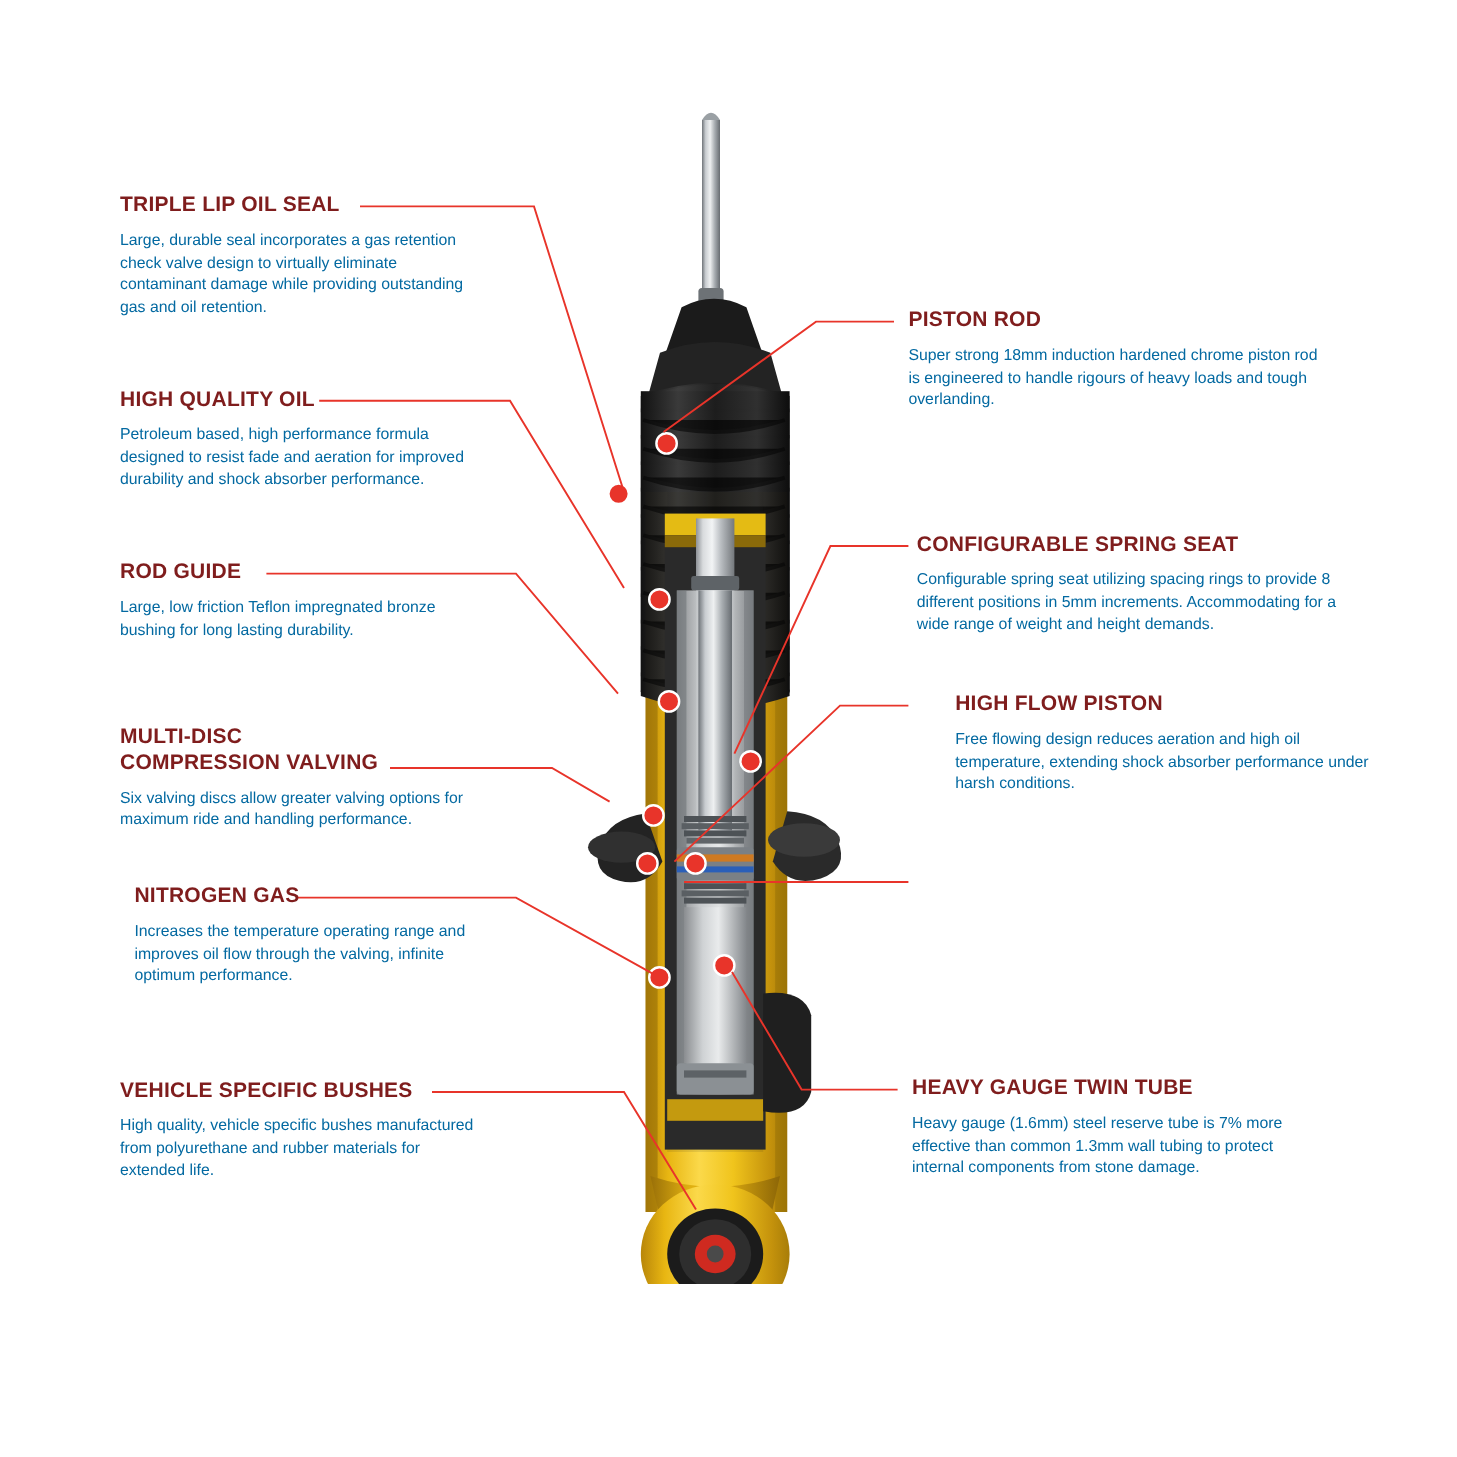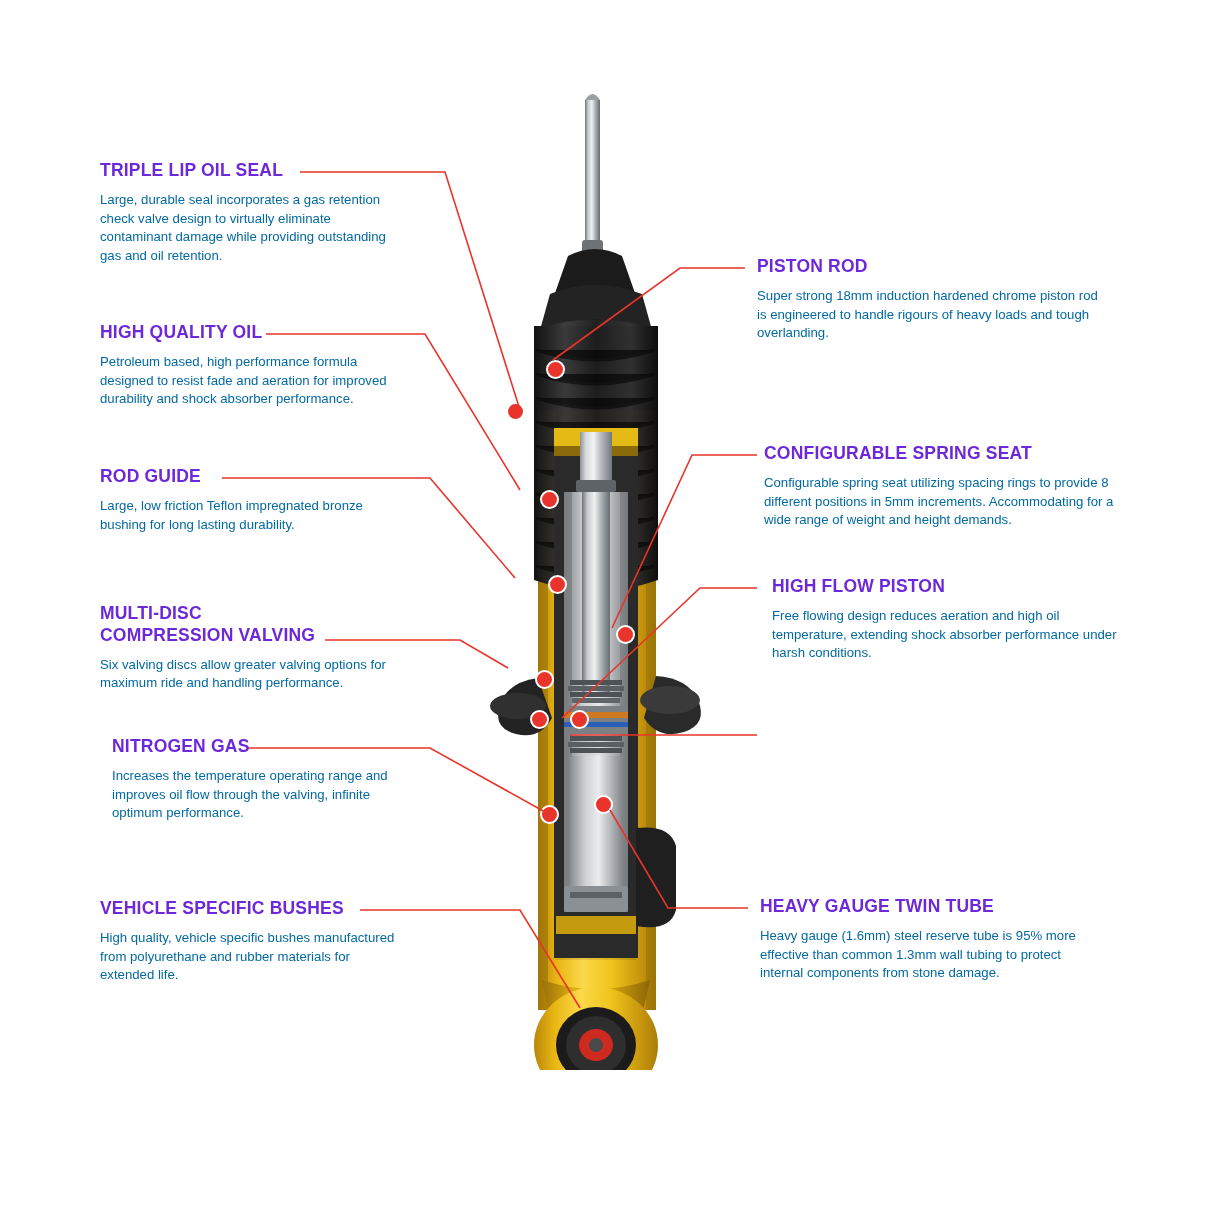--- a/index.html
+++ b/index.html
@@ -20,21 +20,21 @@
   }
 
   
   .callout {
     position: absolute;
   }
   .callout .title {
     font-weight: bold;
     font-size: 17.5px;
     letter-spacing: 0.2px;
-    color: #6d28d9;
+    color: #7f1d1d;
     line-height: 1.25;
     margin: 0 0 9px 0;
     text-transform: uppercase;
   }
   .callout .body {
     font-size: 13.2px;
     line-height: 1.42;
     color: #0369a1;
     margin: 0;
   }
@@ -289,26 +289,26 @@
   <div class="callout right" style="left:757px; top:256px; width:345px;">
     <div class="title">PISTON ROD</div>
     <div class="body">Super strong 18mm induction hardened chrome piston rod is engineered to handle rigours of heavy loads and tough overlanding.</div>
   </div>
 
   <div class="callout right" style="left:764px; top:443px; width:350px;">
     <div class="title">CONFIGURABLE SPRING SEAT</div>
     <div class="body">Configurable spring seat utilizing spacing rings to provide 8 different positions in 5mm increments. Accommodating for a wide range of weight and height demands.</div>
   </div>
 
-  <div class="callout right" style="left:772px; top:576px; width:352px;">
+  <div class="callout right" style="left:796px; top:576px; width:352px;">
     <div class="title">HIGH FLOW PISTON</div>
     <div class="body">Free flowing design reduces aeration and high oil temperature, extending shock absorber performance under harsh conditions.</div>
   </div>
 
   <div class="callout right" style="left:764px; top:723px; width:340px;">
   </div>
 
   <div class="callout right" style="left:760px; top:896px; width:345px;">
     <div class="title">HEAVY GAUGE TWIN TUBE</div>
-    <div class="body">Heavy gauge (1.6mm) steel reserve tube is 95% more effective than common 1.3mm wall tubing to protect internal components from stone damage.</div>
+    <div class="body">Heavy gauge (1.6mm) steel reserve tube is 7% more effective than common 1.3mm wall tubing to protect internal components from stone damage.</div>
   </div>
 
 </div>
 
 </body></html>

